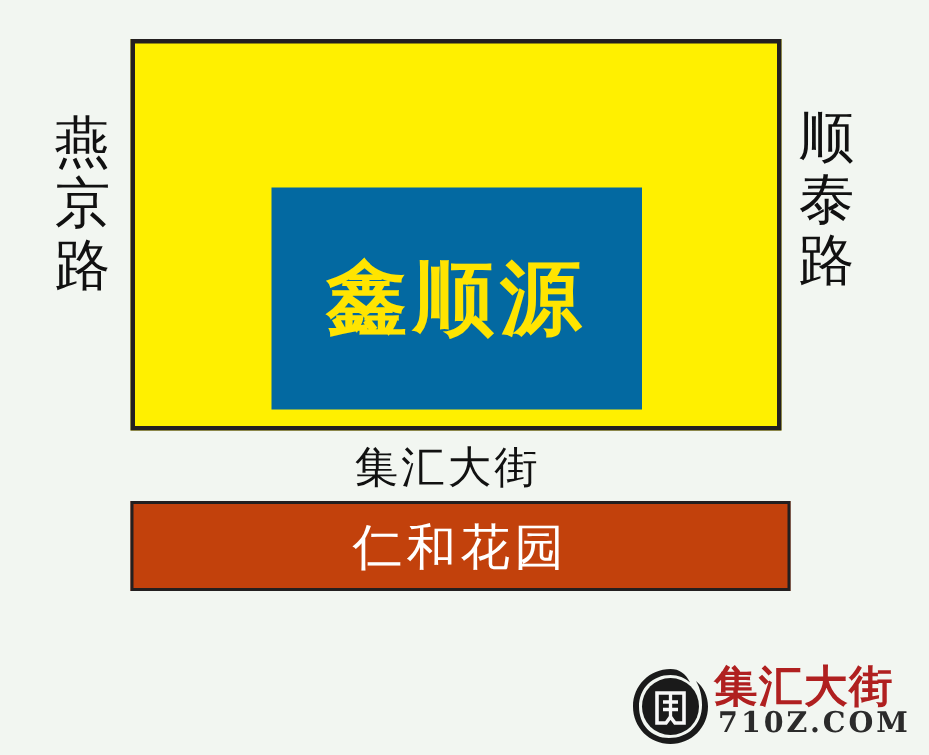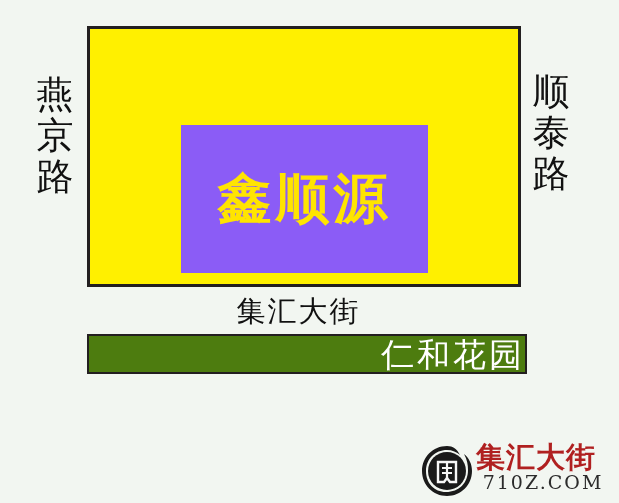--- a/index.html
+++ b/index.html
@@ -53,21 +53,21 @@
     box-sizing: border-box;
   }
 
   
   #plot-red {
     position: absolute;
     left: 181px;
     top: 125px;
     width: 247px;
     height: 148px;
-    background: #8b5cf6;
+    background: #0369a1;
     display: flex;
     align-items: center;
     justify-content: center;
   }
   #plot-red-label {
     color: #ffe400;
     font-size: 54px;
     line-height: 54px;
     font-weight: 700;
     letter-spacing: 4px;
@@ -89,27 +89,27 @@
     letter-spacing: 2px;
     font-family: "DejaVu Sans", "Liberation Sans", sans-serif;
   }
 
   
   #estate-bar {
     position: absolute;
     left: 87px;
     top: 334px;
     width: 440px;
-    height: 40px;
-    background: #4d7c0f;
+    height: 60px;
+    background: #c2410c;
     border: 2px solid #231f20;
     box-sizing: border-box;
     display: flex;
     align-items: center;
-    justify-content: flex-end;
+    justify-content: center;
   }
   #estate-bar-label {
     color: #ffffff;
     font-size: 33px;
     line-height: 33px;
     font-weight: 400;
     letter-spacing: 3px;
     white-space: nowrap;
     font-family: "DejaVu Sans", "Liberation Sans", sans-serif;
   }
@@ -150,21 +150,21 @@
     font-family: "DejaVu Serif", "Liberation Serif", serif;
   }
   #logo-url {
     position: absolute;
     left: 0;
     top: 32px;
     width: 134px;
     color: #2b2b2b;
     font-size: 19px;
     line-height: 21px;
-    font-weight: 400;
+    font-weight: 700;
     letter-spacing: 2px;
     text-align: center;
     white-space: nowrap;
     font-family: "DejaVu Serif", "Liberation Serif", serif;
   }
 </style>
 </head>
 <body>
 
 <div id="map-canvas">

